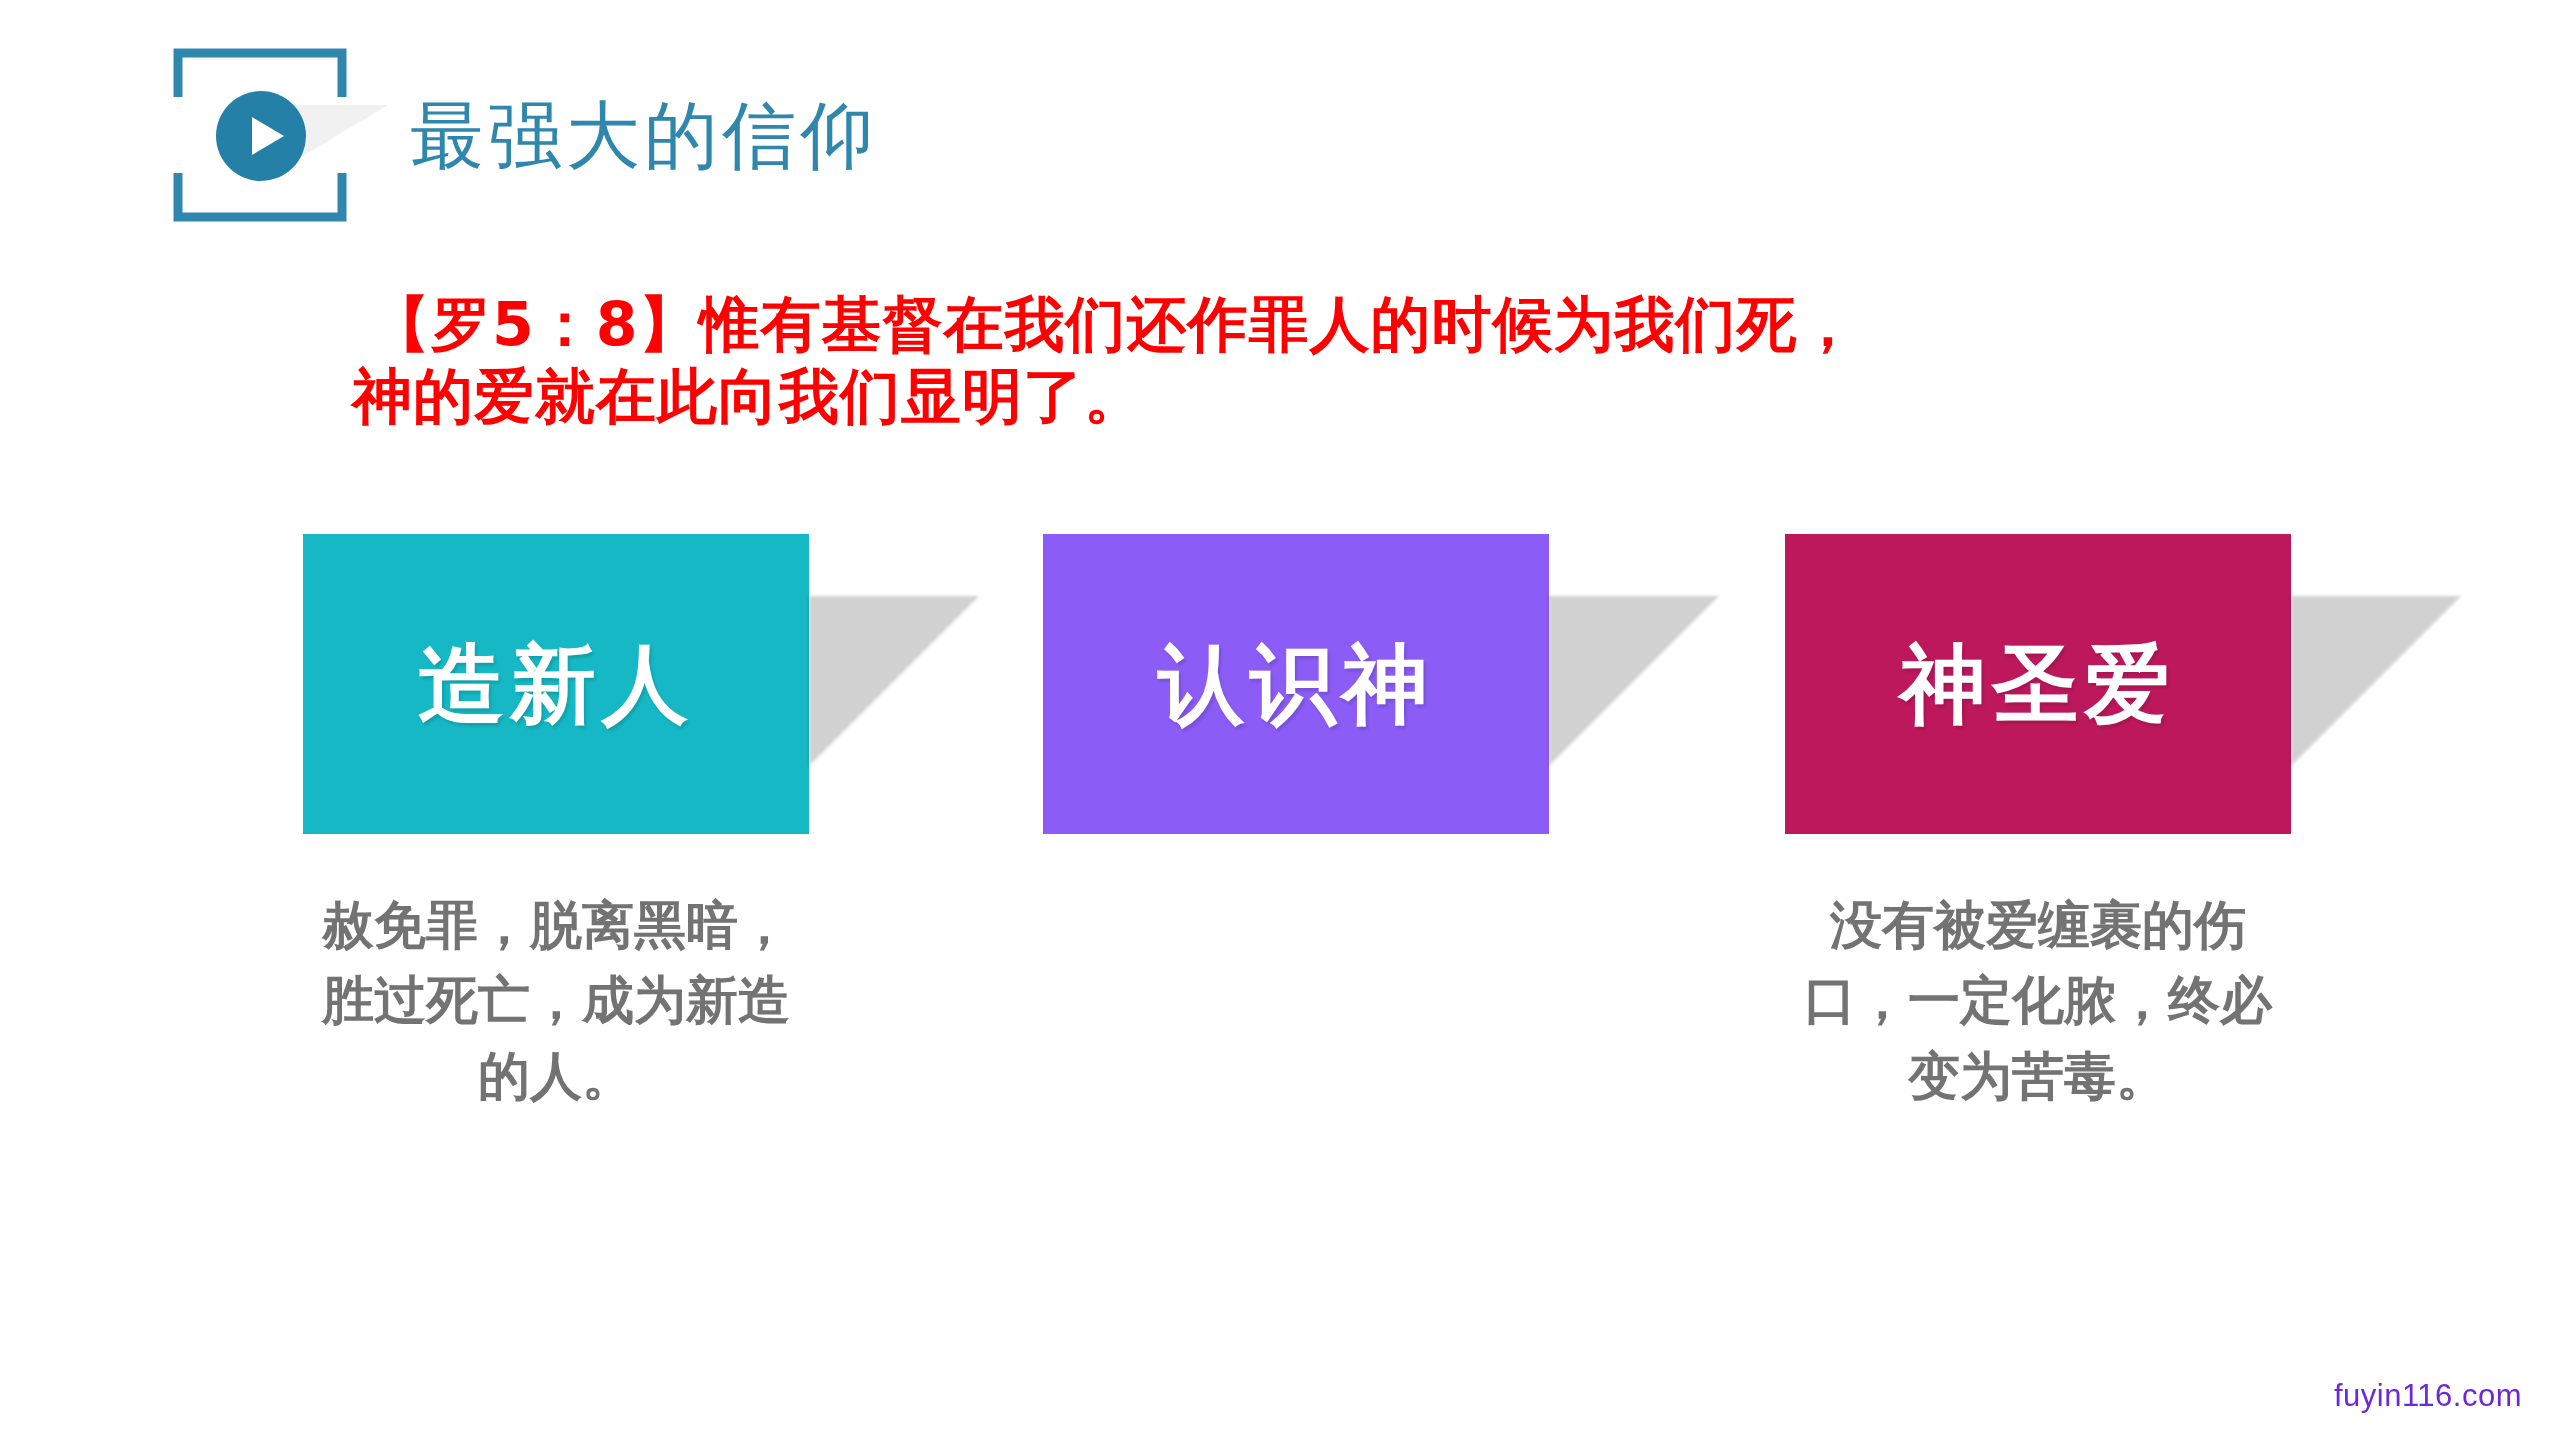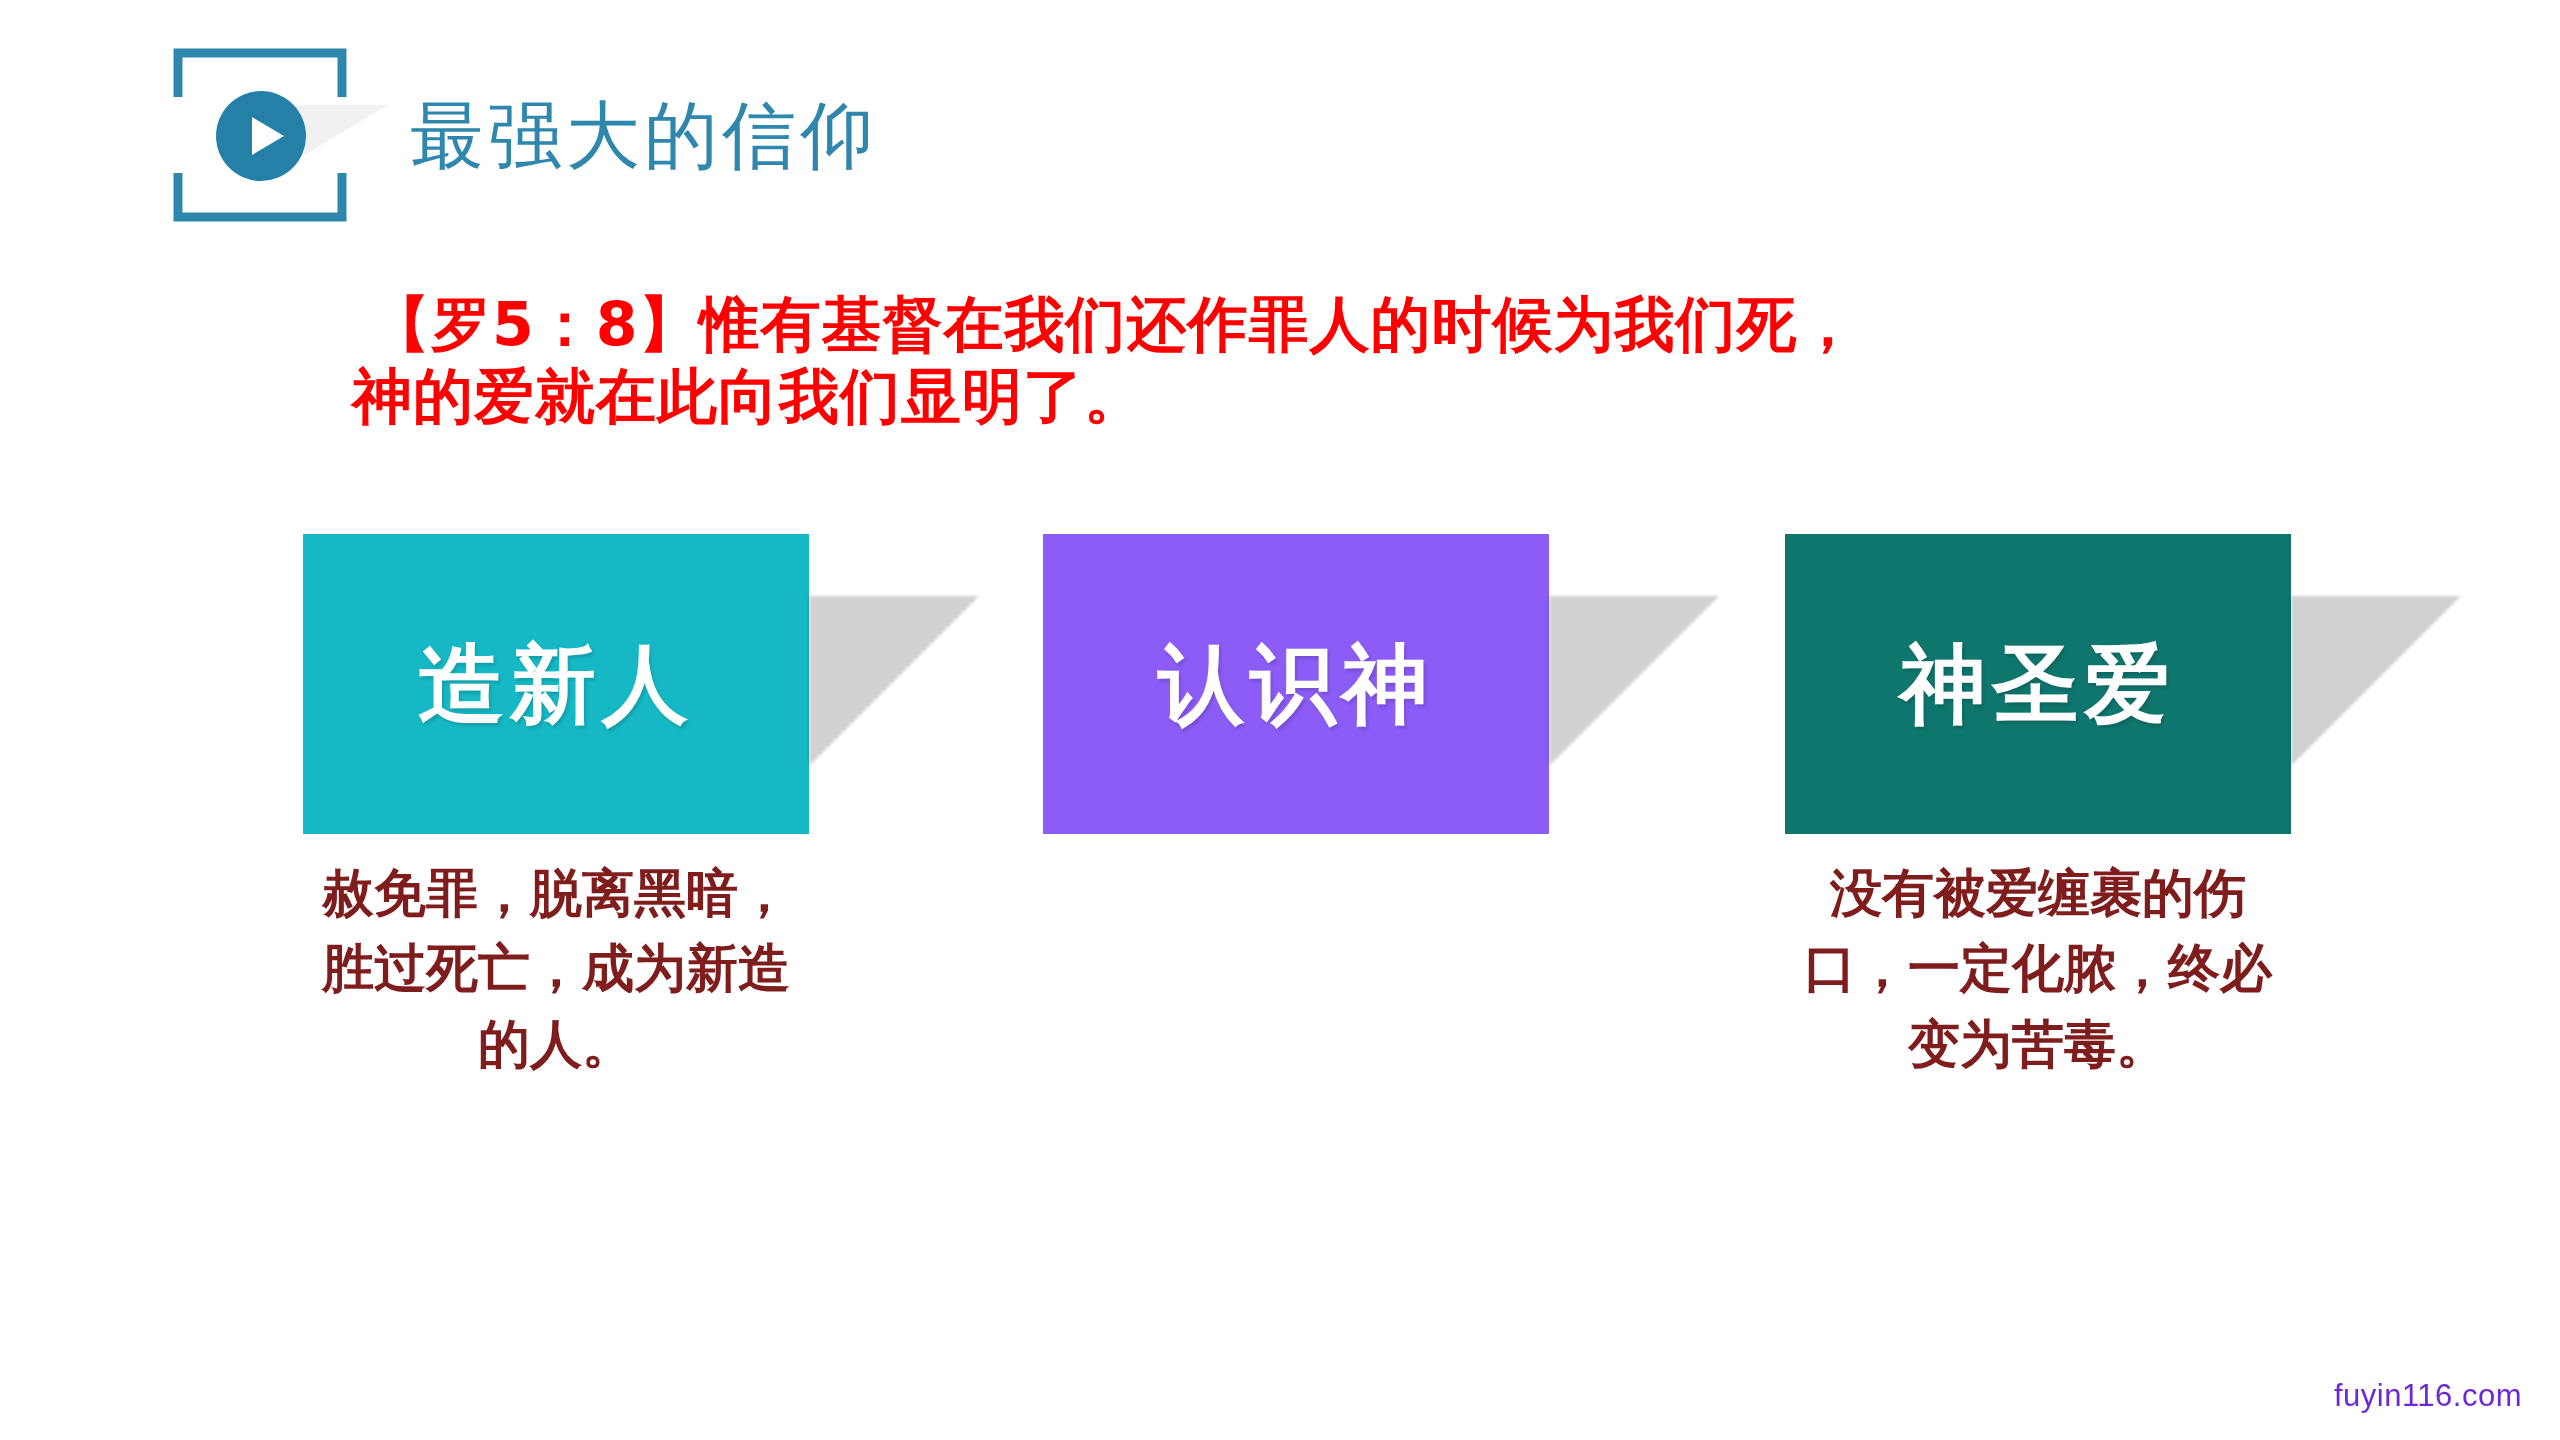--- a/index.html
+++ b/index.html
@@ -153,24 +153,24 @@
     top: 62px;
     width: 0;
     height: 0;
     border-left: 170px solid rgba(0,0,0,0.18);
     border-bottom: 170px solid transparent;
     filter: blur(1.5px);
     z-index: 1;
   }
 
   .card-caption {
-    margin-top: 22px;
+    margin-top: 54px;
     width: 506px;
     text-align: center;
-    color: #7f1d1d;
+    color: #737373;
     font-weight: bold;
     font-size: 52px;
     line-height: 1.45;
     letter-spacing: 0px;
     font-family: "DejaVu Sans", "Liberation Sans", sans-serif;
   }
 
   
   .watermark {
     position: absolute;
@@ -220,21 +220,21 @@
     </div>
 
     <div class="card card-2">
       <div class="card-banner" style="background-color: #8b5cf6;">
         <div class="long-shadow"></div>
         <span class="banner-label">认识神</span>
       </div>
     </div>
 
     <div class="card card-3">
-      <div class="card-banner" style="background-color: #0f766e;">
+      <div class="card-banner" style="background-color: #be185d;">
         <div class="long-shadow"></div>
         <span class="banner-label">神圣爱</span>
       </div>
       <div class="card-caption">没有被爱缠裹的伤口，一定化脓，终必变为苦毒。</div>
     </div>
 
   </div>
 
   <div class="watermark">fuyin116.com</div>
 

